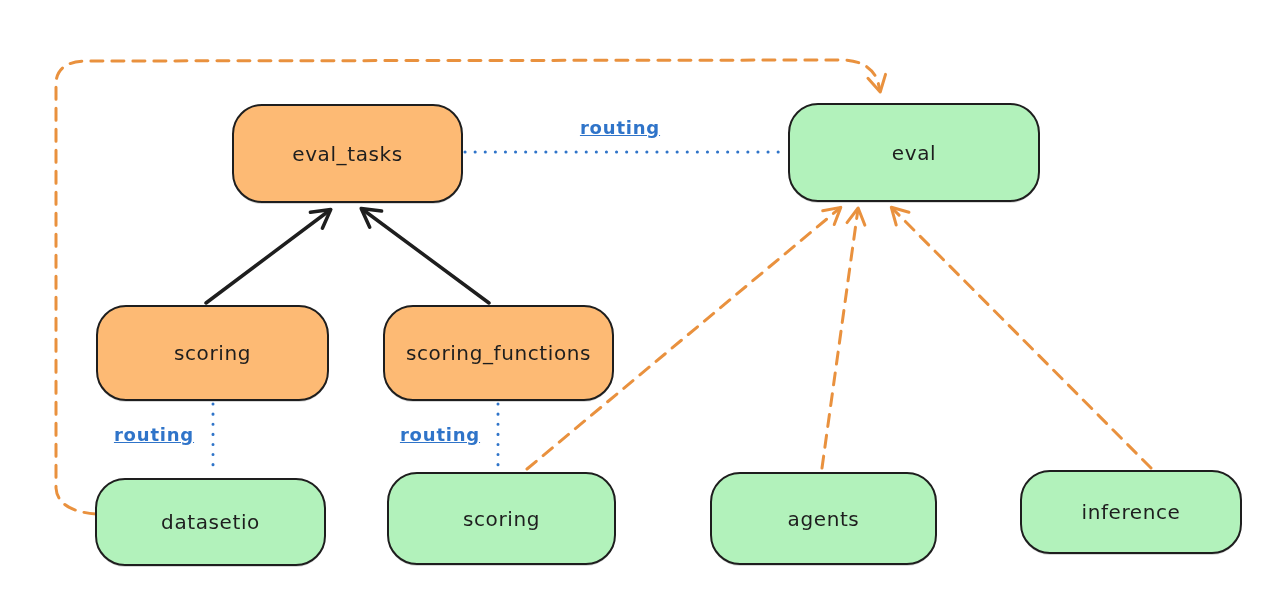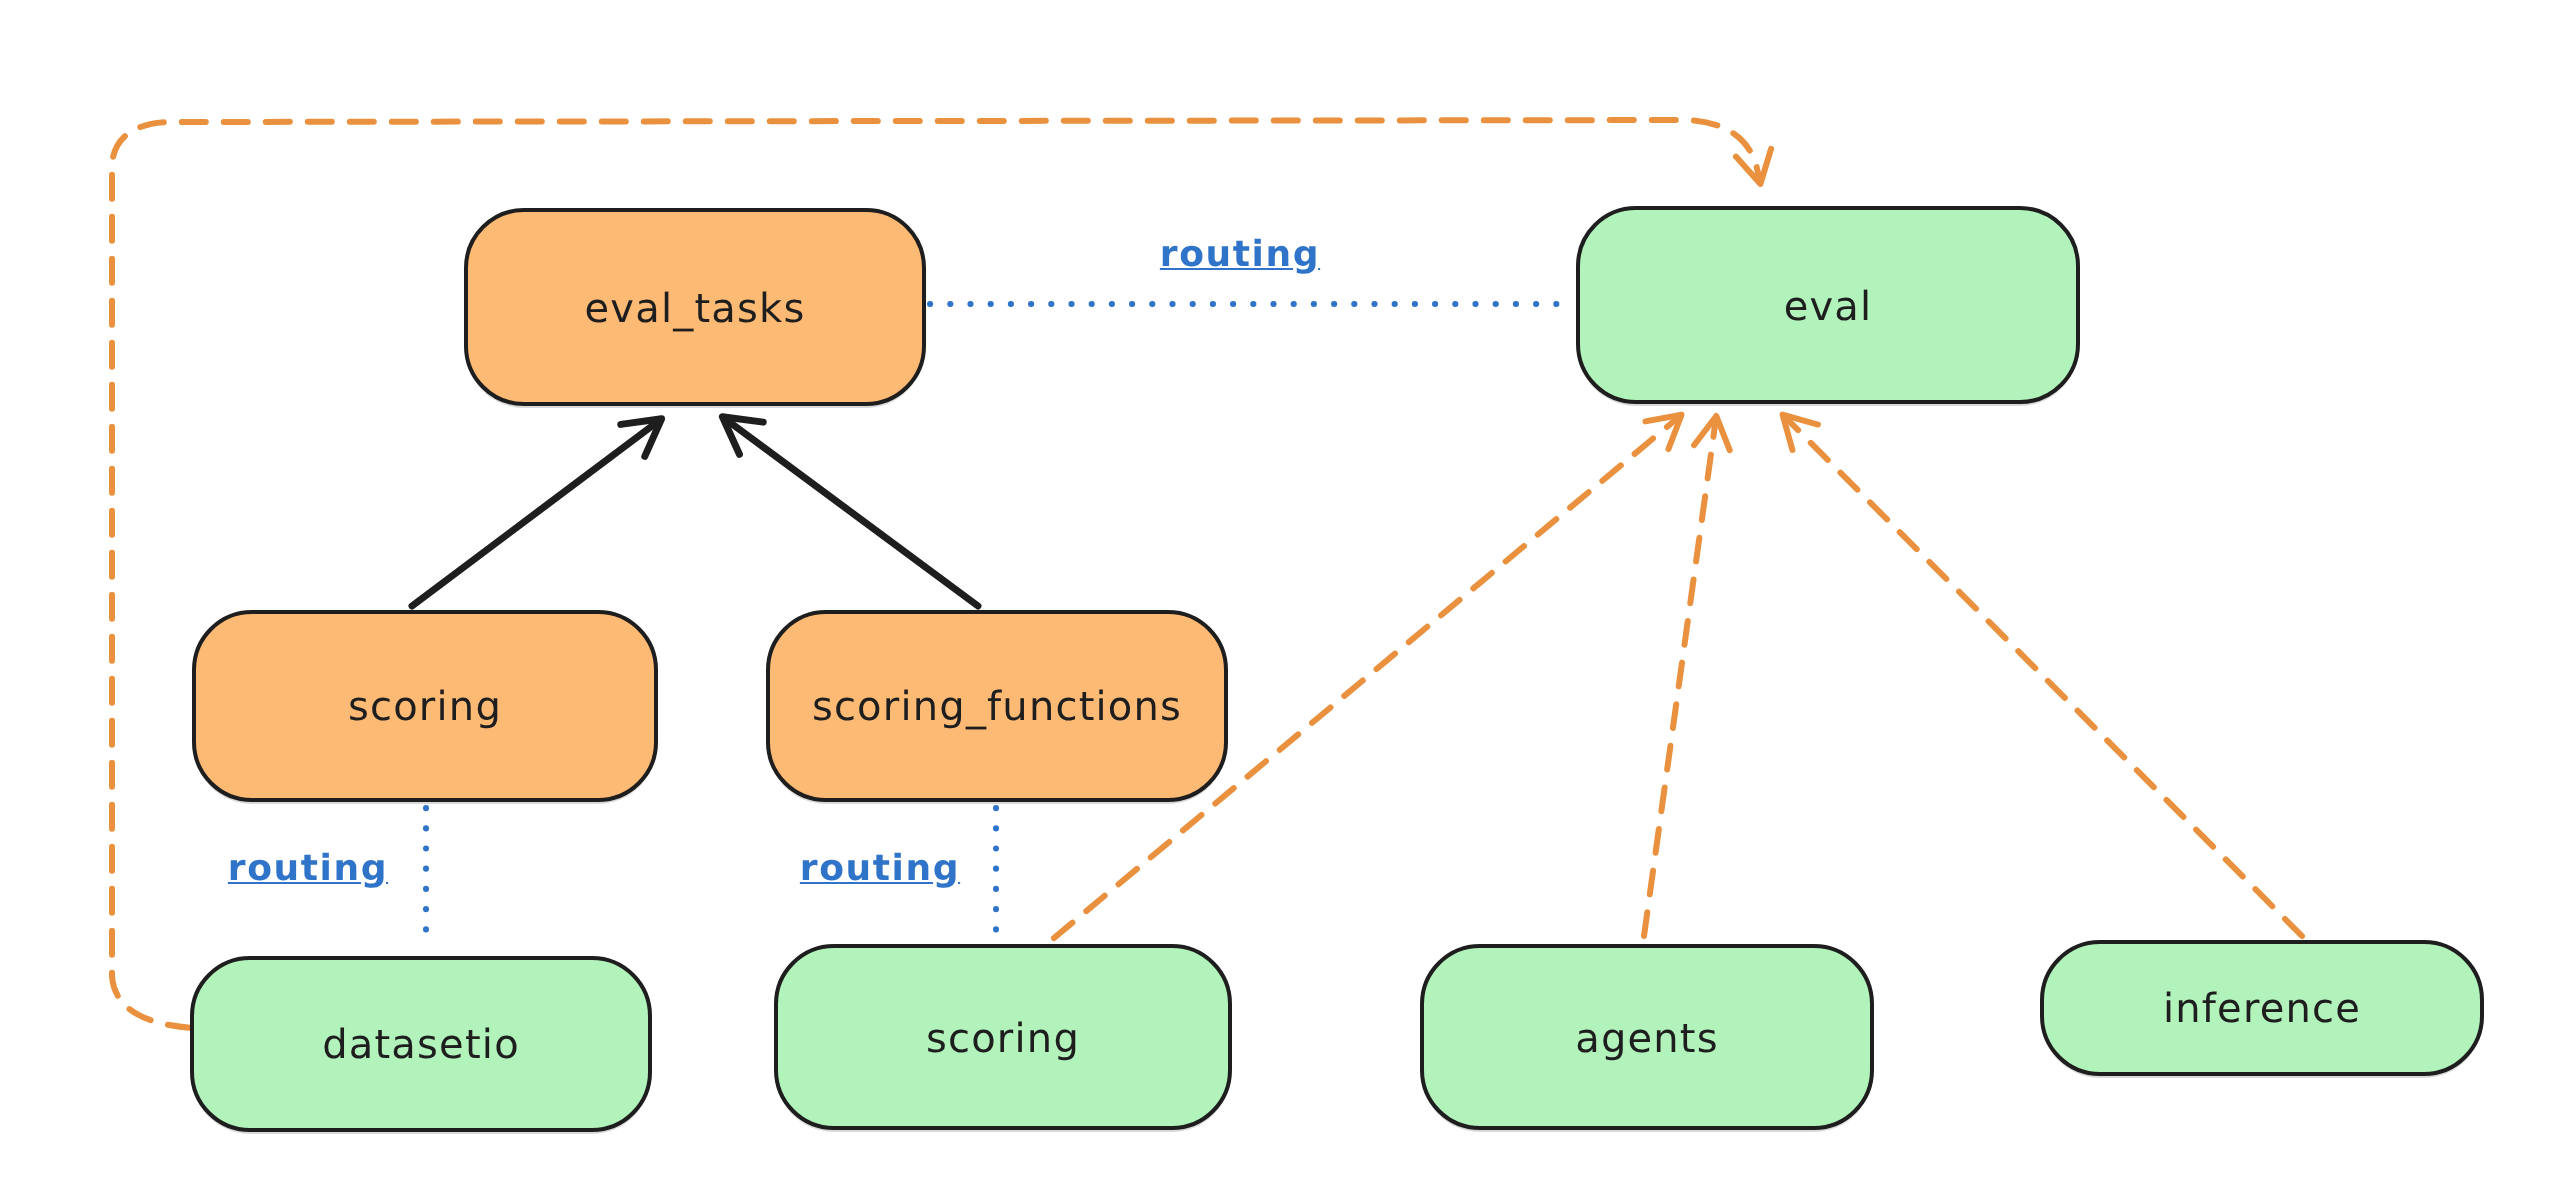--- a/index.html
+++ b/index.html
@@ -99,21 +99,21 @@
   </div>
 
   <div class="node green" style="left:387px; top:472px; width:229px; height:93px;">
     <span class="node-label">scoring</span>
   </div>
 
   <div class="node green" style="left:710px; top:472px; width:227px; height:93px;">
     <span class="node-label">agents</span>
   </div>
 
-  <div class="node green" style="left:1020px; top:470px; width:222px; height:68px;">
+  <div class="node green" style="left:1020px; top:470px; width:222px; height:84px;">
     <span class="node-label">inference</span>
   </div>
 
   <div class="edge-label" style="left:573px; top:117px; width:94px;">routing</div>
 
   <div class="edge-label" style="left:107px; top:424px; width:94px;">routing</div>
 
   <div class="edge-label" style="left:393px; top:424px; width:94px;">routing</div>
 
 </div>

